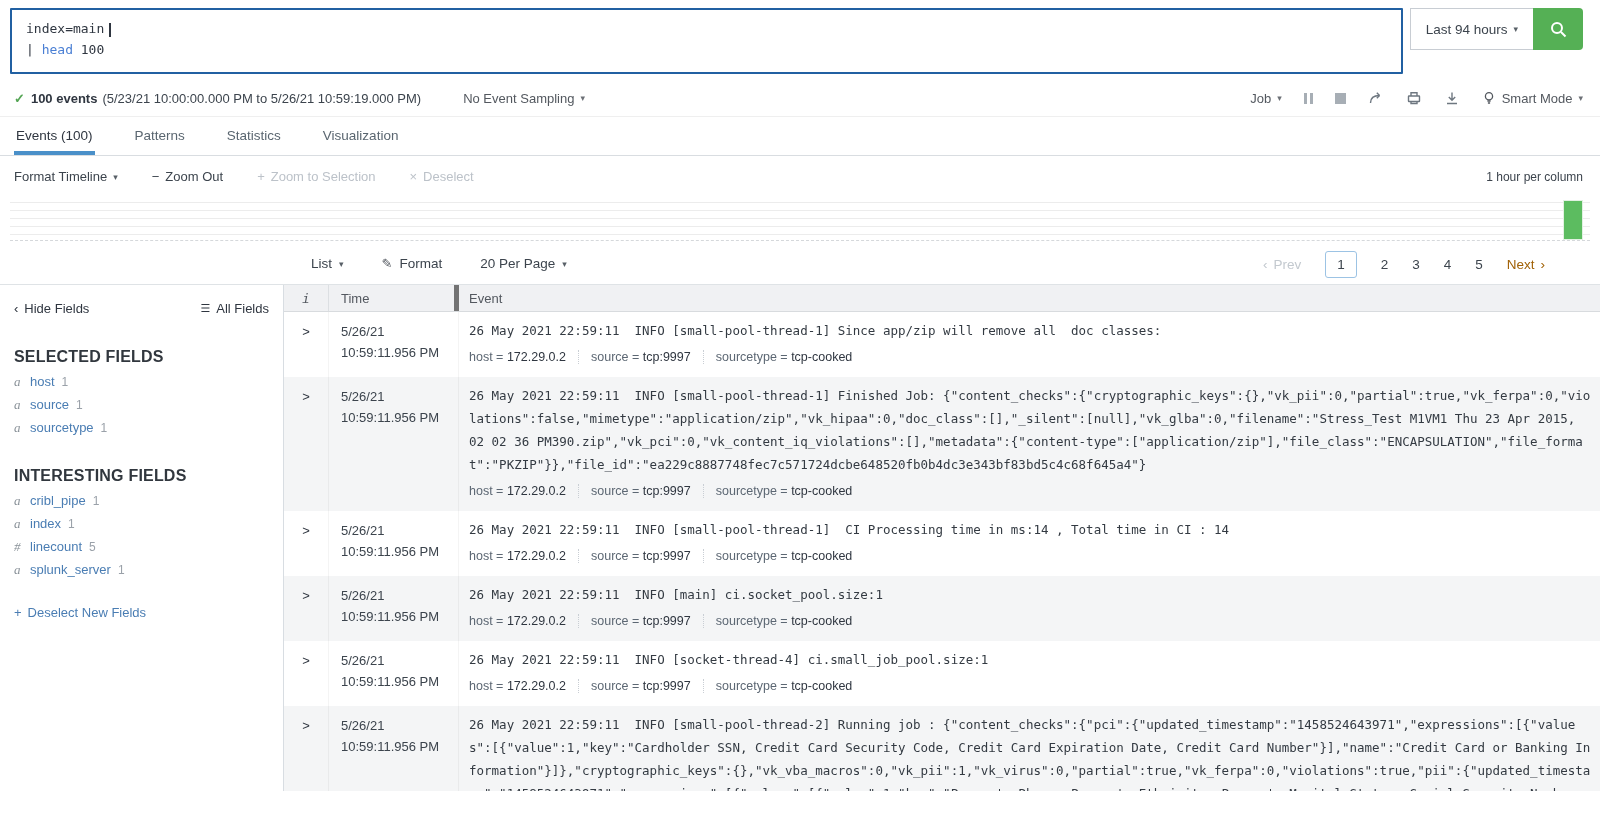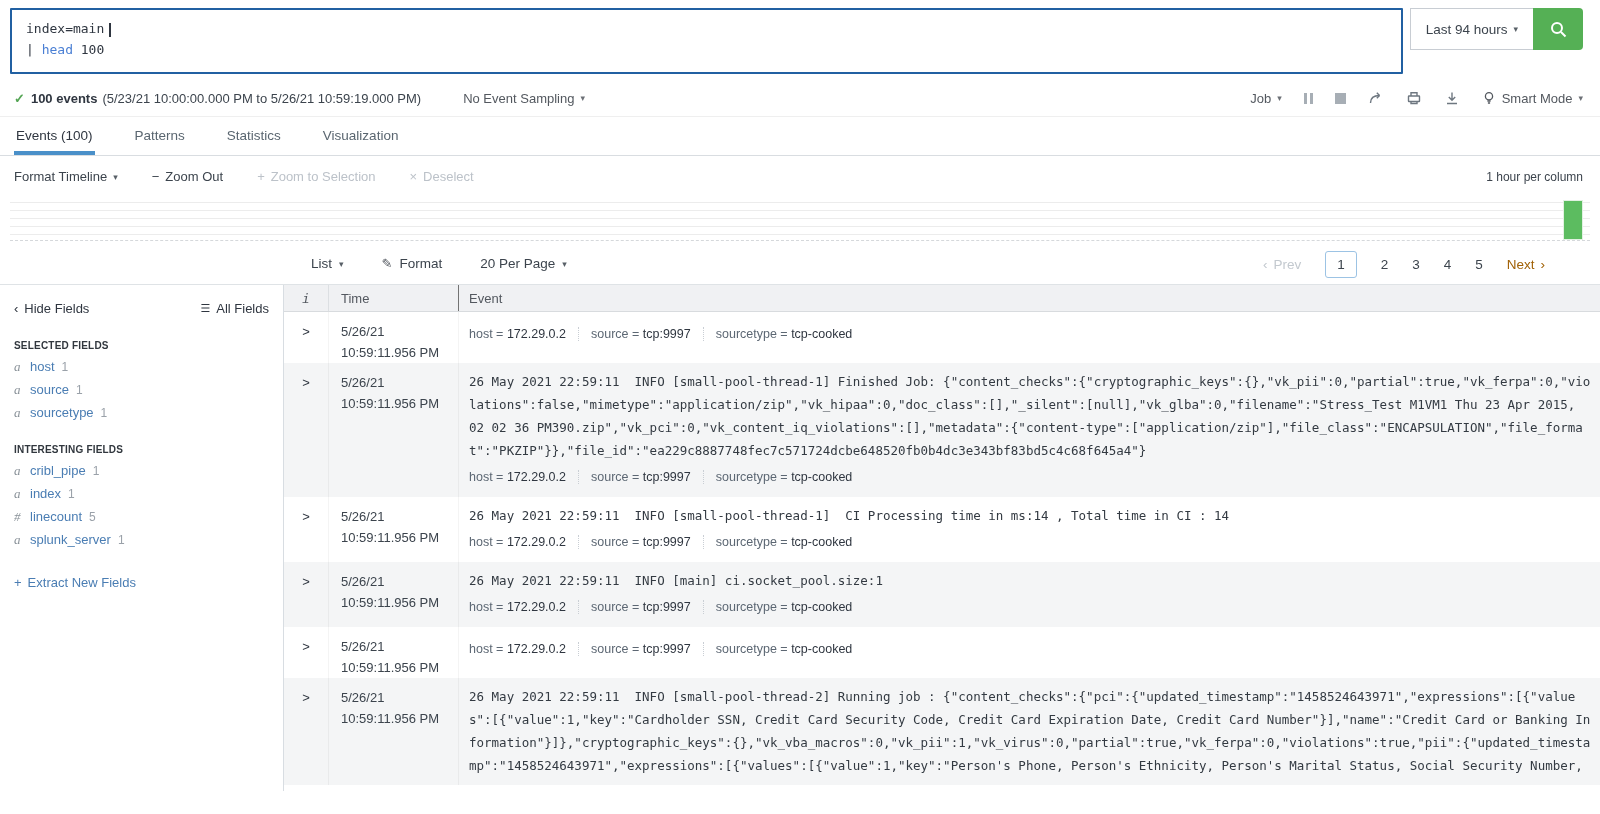--- a/index.html
+++ b/index.html
@@ -62,33 +62,33 @@
   .page { color:#3c444d; cursor:pointer; }
   .page.current { border:1px solid #9cc3e4; border-radius:3px; padding:5px 11px; }
 
   
   .main { display:flex; border-top:1px solid #dfe3e6; align-items:stretch; height:507px; }
 
   
   .sidebar { width:284px; min-width:284px; border-right:1px solid #d8dde2; padding:16px 14px; font-size:13px; }
   .sb-top { display:flex; justify-content:space-between; color:#2f3640; }
   .sb-top > div { display:flex; align-items:center; gap:6px; cursor:pointer; }
-  .sb-heading { margin-top:24px; font-size:10px; font-weight:bold; color:#31373e; letter-spacing:.2px; }
+  .sb-heading { margin-top:32px; font-size:16px; font-weight:bold; color:#31373e; letter-spacing:.2px; }
   .field-row { display:flex; align-items:baseline; gap:7px; margin-top:9px; line-height:14px; cursor:pointer; }
   .ftype { font-style:italic; color:#8a9299; font-family:"Liberation Serif", serif; font-size:13px; width:9px; }
   .fname { color:#4a7db3; }
   .fcount { color:#9aa1a9; font-size:12px; }
   .extract { margin-top:28px; color:#4a7db3; display:flex; gap:6px; align-items:center; cursor:pointer; }
 
   
   .etable { flex:1; overflow:hidden; }
   .thead { display:flex; background:#f0f1f3; border-bottom:1px solid #d8dbde; height:27px; align-items:center;
     font-size:13px; color:#53585f; }
   .th-info { width:45px; text-align:center; font-style:italic; font-family:"DejaVu Sans Mono", monospace; border-right:1px solid #dcdfe2; align-self:stretch; display:flex; align-items:center; justify-content:center; }
-  .th-time { width:130px; padding-left:12px; border-right:1px solid #737373; align-self:stretch; display:flex; align-items:center;text-align:center; }
+  .th-time { width:130px; padding-left:12px; border-right:5px solid #737373; align-self:stretch; display:flex; align-items:center;text-align:center; }
   .th-event { flex:1; padding-left:10px; }
   .erow { display:flex; background:#fff; }
   .erow.alt { background:#f4f5f6; }
   .cell-info { width:45px; min-width:45px; text-align:center; padding-top:10px; border-right:1px solid rgba(0,0,0,0.045); }
   .expand { color:#2f3640; font-size:13px; cursor:pointer; display:inline-block; }
   .cell-time { width:130px; min-width:130px; padding:9px 0 0 12px; font-size:13px; line-height:21px; color:#3c444d; border-right:1px solid rgba(0,0,0,0.045); }
   .cell-event { flex:1; padding:7px 10px 8px 10px; overflow:hidden; }
   .eline { font-family:"DejaVu Sans Mono", monospace; font-size:12.5px; line-height:23px; color:#333a42; white-space:pre; overflow:hidden; }
   .selectors { display:flex; align-items:center; margin-top:3px; height:24px; font-size:12.5px; }
   .sel { color:#5c6773; cursor:pointer; }
@@ -282,38 +282,41 @@
           <span class="fcount">5</span>
         </div>
         <div class="field-row">
           <span class="ftype">a</span>
           <span class="fname">splunk_server</span>
           <span class="fcount">1</span>
         </div>
       </div>
     <div class="extract">
       <span>+</span>
-      <span>Extract New Fields</span>
+      <span>Deselect New Fields</span>
     </div>
   </div>
 
   <div class="etable">
     <div class="thead">
       <div class="th-info">i</div>
       <div class="th-time">Time</div>
       <div class="th-event">Event</div>
     </div>
     <div>
         <div class="erow">
           <div class="cell-info"><span class="expand">&gt;</span></div>
           <div class="cell-time">
             <div class="edate">5/26/21</div>
             <div class="etime">10:59:11.956 PM</div>
           </div>
           <div class="cell-event">
+            <div class="elines">
+              <div class="eline">26 May 2021 22:59:11  INFO [small-pool-thread-1] Since app/zip will remove all  doc classes:</div>
+            </div>
             <div class="selectors">
               <span class="sel"><span class="sel-label">host</span> = <span class="sel-value">172.29.0.2</span></span>
               <span class="sel sep"><span class="sel-label">source</span> = <span class="sel-value">tcp:9997</span></span>
               <span class="sel sep"><span class="sel-label">sourcetype</span> = <span class="sel-value">tcp-cooked</span></span>
             </div>
           </div>
         </div>
         <div class="erow alt">
           <div class="cell-info"><span class="expand">&gt;</span></div>
           <div class="cell-time">
@@ -368,20 +371,23 @@
             </div>
           </div>
         </div>
         <div class="erow">
           <div class="cell-info"><span class="expand">&gt;</span></div>
           <div class="cell-time">
             <div class="edate">5/26/21</div>
             <div class="etime">10:59:11.956 PM</div>
           </div>
           <div class="cell-event">
+            <div class="elines">
+              <div class="eline">26 May 2021 22:59:11  INFO [socket-thread-4] ci.small_job_pool.size:1</div>
+            </div>
             <div class="selectors">
               <span class="sel"><span class="sel-label">host</span> = <span class="sel-value">172.29.0.2</span></span>
               <span class="sel sep"><span class="sel-label">source</span> = <span class="sel-value">tcp:9997</span></span>
               <span class="sel sep"><span class="sel-label">sourcetype</span> = <span class="sel-value">tcp-cooked</span></span>
             </div>
           </div>
         </div>
         <div class="erow alt">
           <div class="cell-info"><span class="expand">&gt;</span></div>
           <div class="cell-time">

